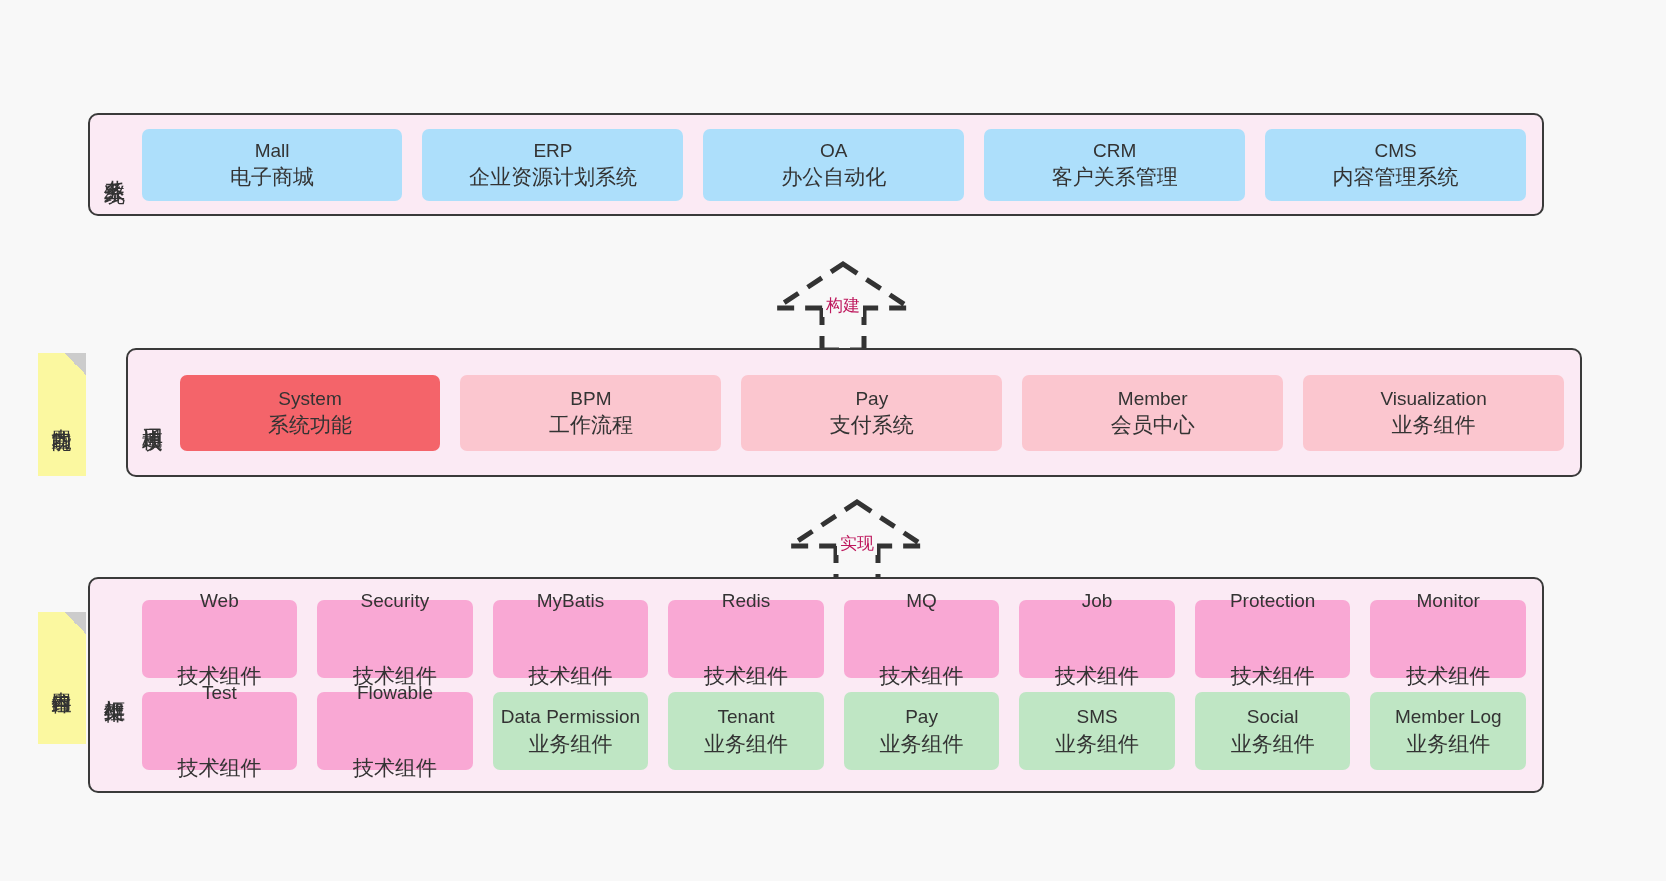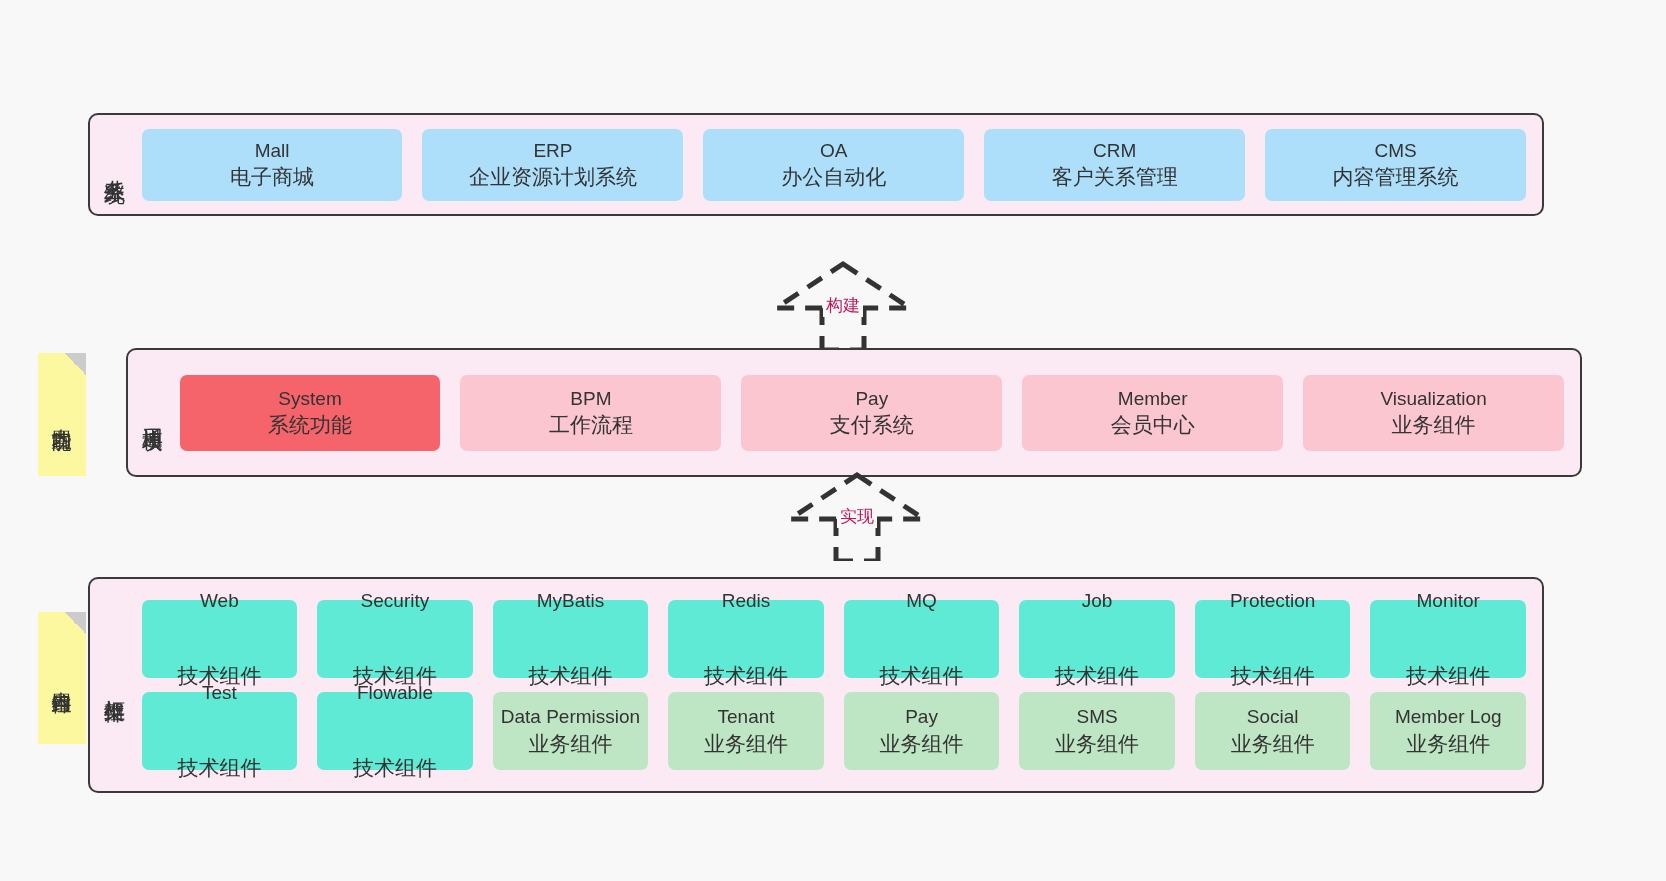--- a/index.html
+++ b/index.html
@@ -65,21 +65,21 @@
     color: #333333;
     user-select: none;
   }
   .card .en { font-size: 19px; }
   .card .cn { font-size: 21px; }
 
   
   .c-blue        { background: #addffb; }
   .c-red         { background: #f4646a; }
   .c-pink        { background: #fbc6cf; }
-  .c-green       { background: #5eead4; gap: 48px; }
+  .c-green       { background: #f9a8d4; gap: 48px; }
   .c-lightgreen  { background: #bfe6c4; }
 
   
   #layer-business {
     left: 88px;  top: 113px;  width: 1456px; height: 103px;
   }
   #layer-business .card { height: 72px; }
 
   
   #layer-modules {
@@ -135,21 +135,21 @@
     transform: translateX(-50%);
     top: 36px;
     font-size: 17px;
     color: #be185d;
     background: #f8f8f8;
     padding: 0 3px;
     white-space: nowrap;
     user-select: none;
   }
   #arrow-build   { left: 758px; top: 258px; }
-  #arrow-realize { left: 772px; top: 469px; }
+  #arrow-realize { left: 772px; top: 496px; }
 </style>
 </head>
 <body>
 
 <div class="layer" id="layer-business">
   <div class="layer-title">业务系统</div>
   <div class="cards">
     <div class="card-row">
       <div class="card c-blue">
         <span class="en">Mall</span>

